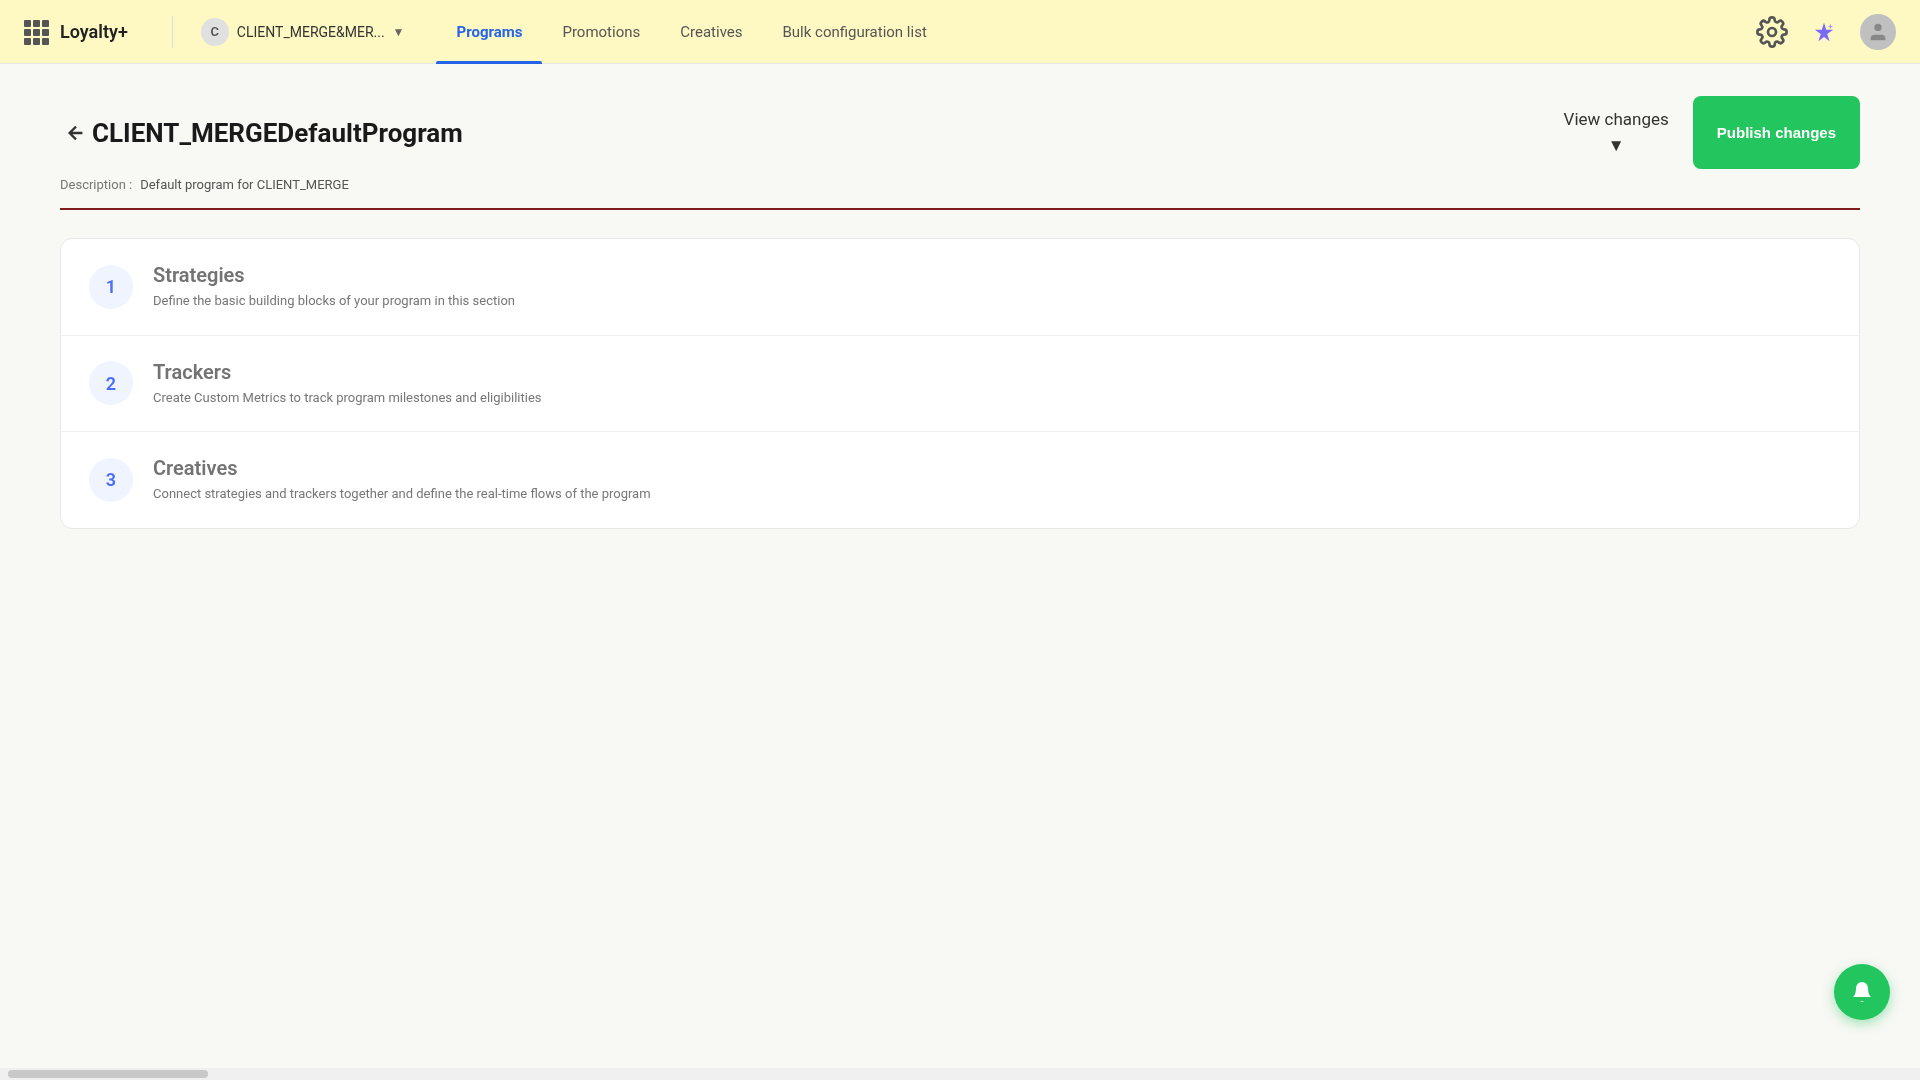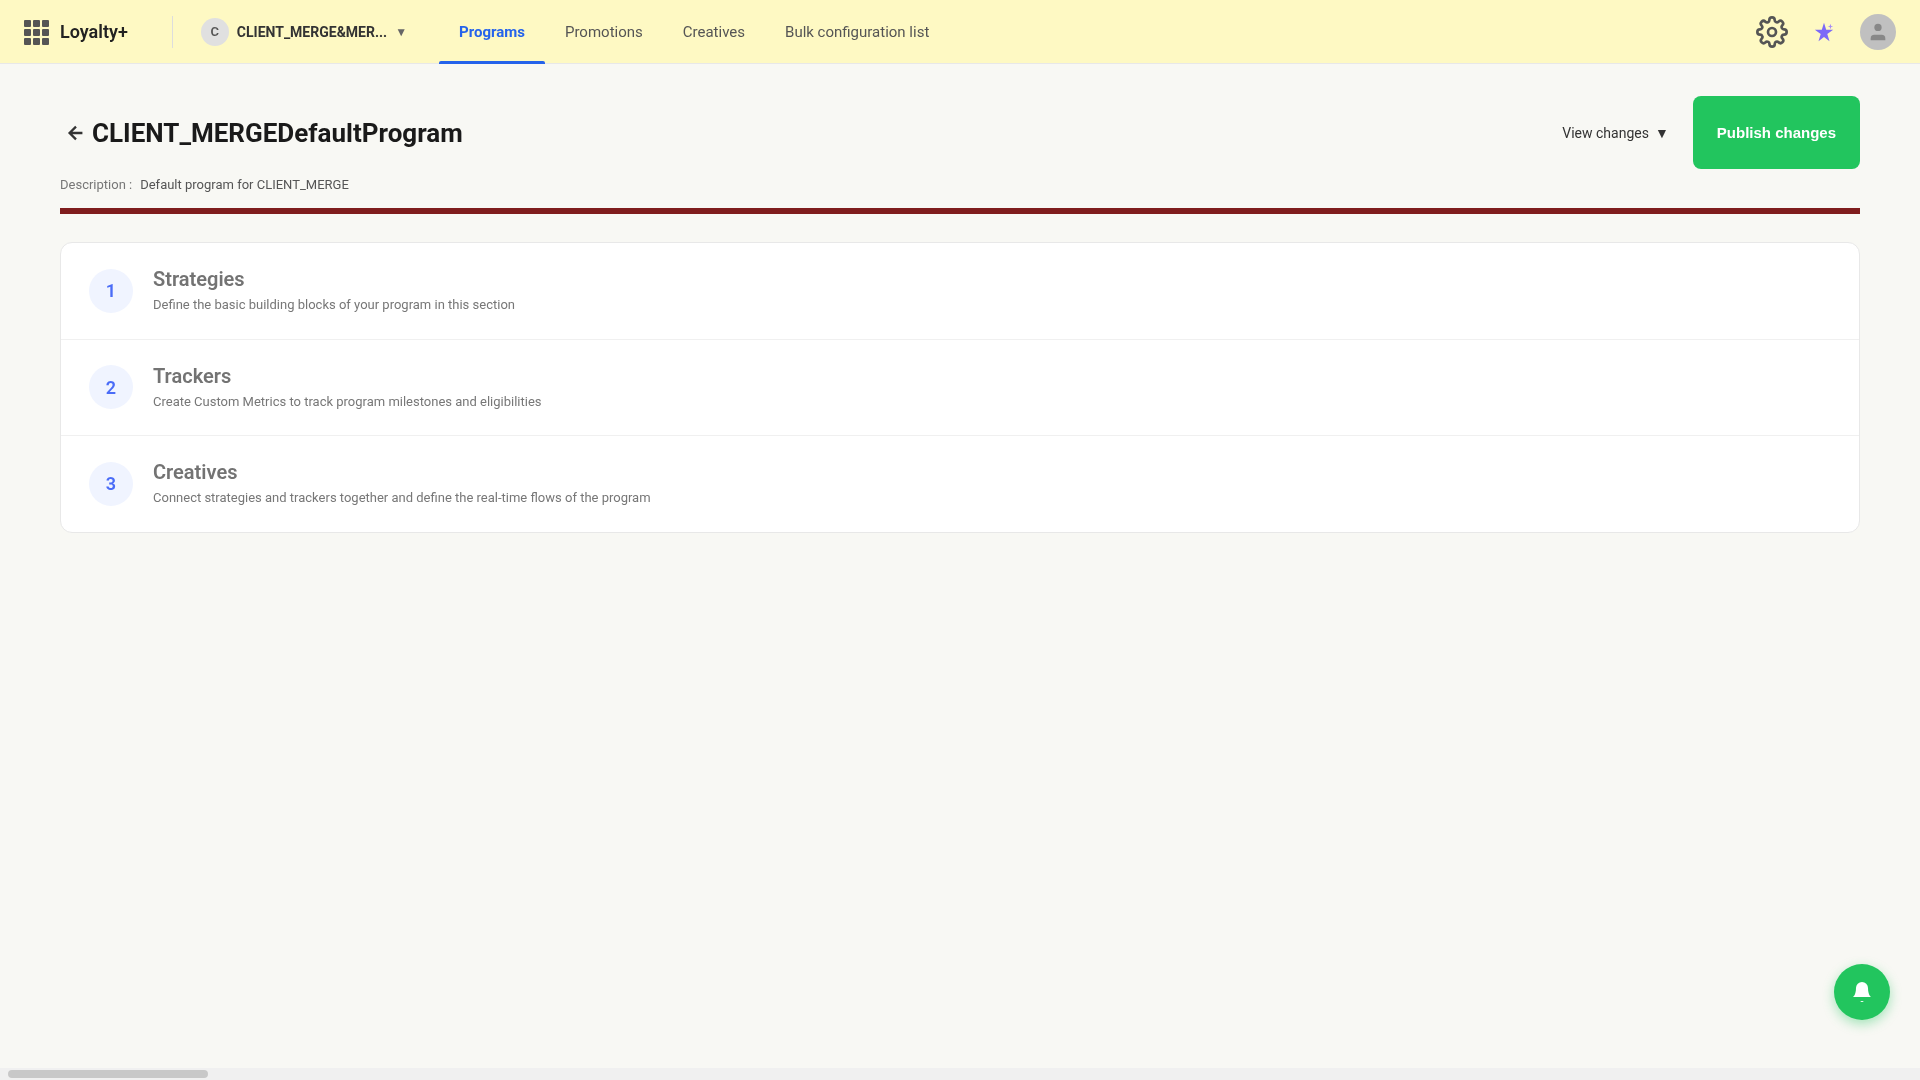--- a/index.html
+++ b/index.html
@@ -78,21 +78,21 @@
       display: flex;
       align-items: center;
       justify-content: center;
       font-size: 13px;
       font-weight: 600;
       color: #555;
     }
 
     .client-name {
       font-size: 14px;
-      font-weight: 700;
+      font-weight: 400;
       color: #333;
     }
 
     .chevron-down {
       font-size: 12px;
       color: #666;
     }
 
     
     .nav {
@@ -201,25 +201,26 @@
     .page-header-right {
       display: flex;
       align-items: center;
       gap: 12px;
     }
 
     .view-changes-btn {
       display: flex;
       align-items: center;
       gap: 6px;
-      font-size: 14px;
+      font-size: 17px;
       color: #333;
       cursor: pointer;
       padding: 8px 12px;
       border-radius: 6px;
+      flex-direction: column;
     }
 
     .publish-btn {
       background: #22c55e;
       color: white;
       border: none;
       border-radius: 8px;
       padding: 28px 24px;
       font-size: 15px;
       font-weight: 600;
@@ -227,21 +228,21 @@
       white-space: nowrap;
     }
 
     
     .description-row {
       display: flex;
       align-items: center;
       gap: 8px;
       margin-bottom: 28px;
       padding-bottom: 16px;
-      border-bottom: 6px solid #7f1d1d;
+      border-bottom: 2px solid #7f1d1d;
     }
 
     .description-label {
       font-size: 13px;
       color: #777;
     }
 
     .description-text {
       font-size: 13px;
       color: #555;

